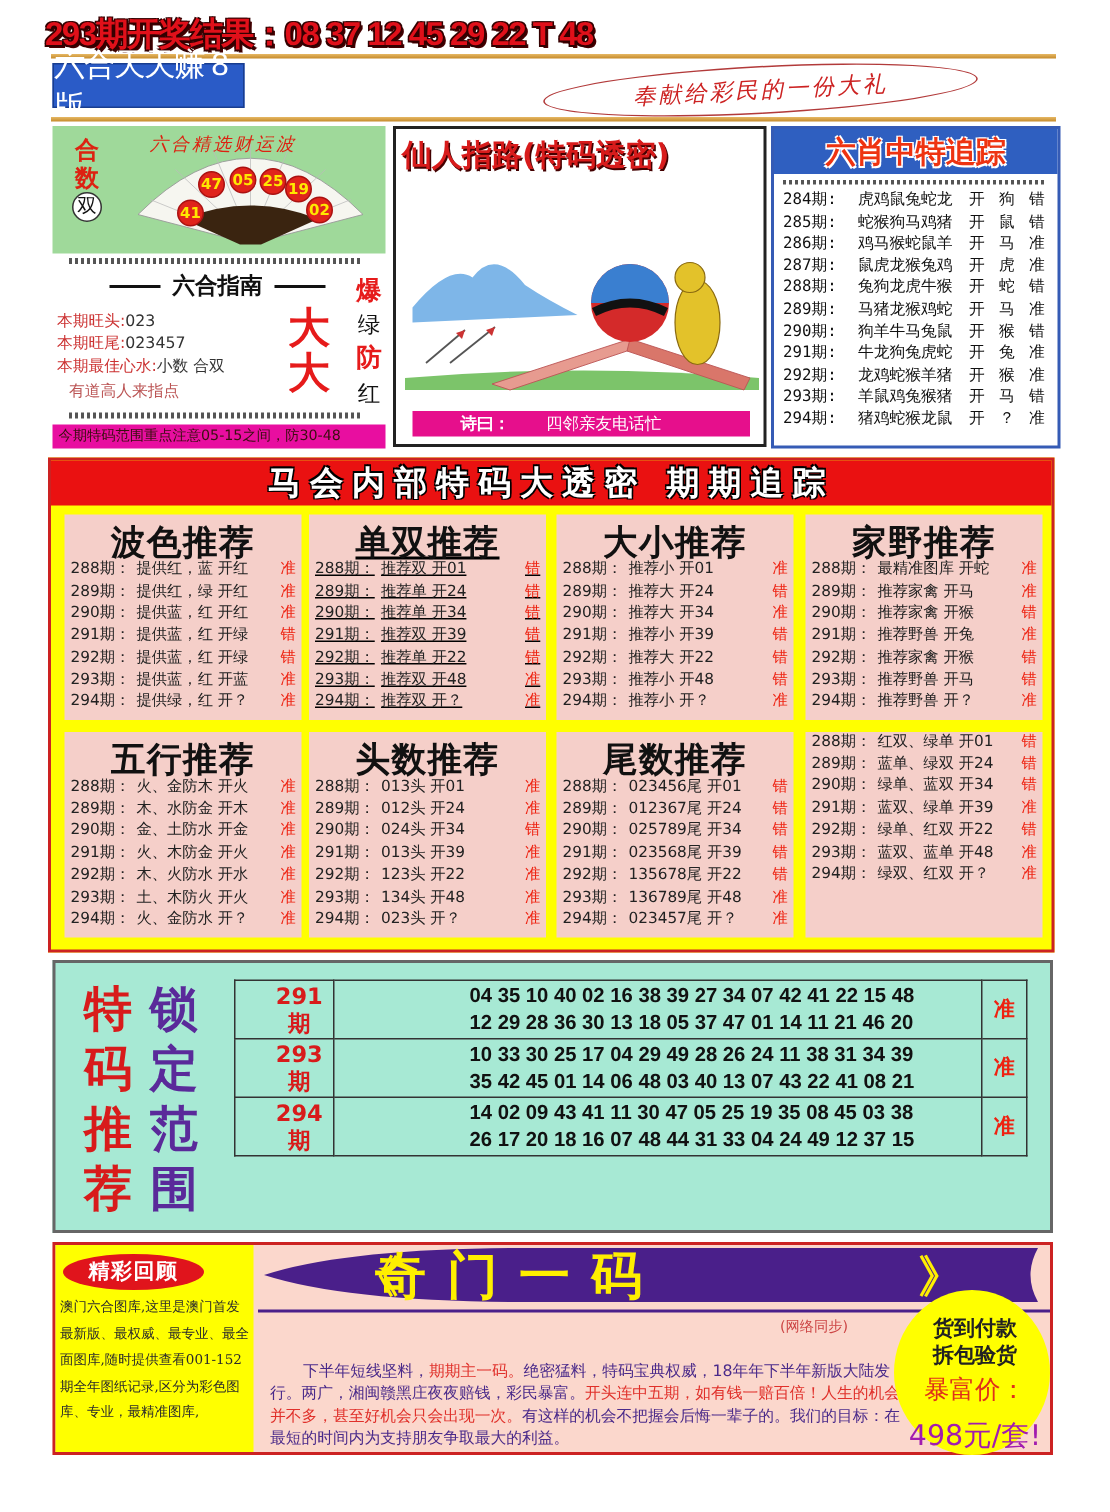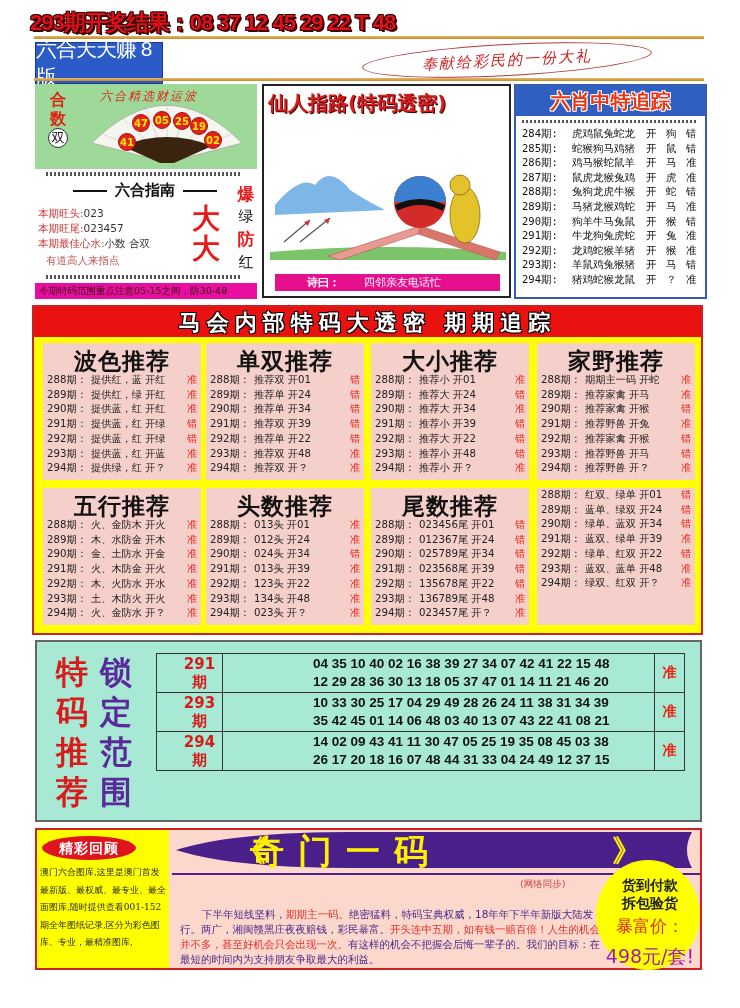--- a/index.html
+++ b/index.html
@@ -3,21 +3,21 @@
 <meta charset="utf-8">
 <style>
   * { box-sizing: border-box; margin: 0; padding: 0; }
   body { width: 740px; height: 1008px; background: #ffffff; font-family: "DejaVu Sans", sans-serif; position: relative; overflow: hidden; }
   .abs { position: absolute; }
 
   
   .result-title { left: 30px; top: 8px; font-size: 22px; font-weight: bold; color: #e0101a; letter-spacing: -1px;
     text-shadow: 1px 1px 0 #300, -1px -1px 0 #300, 1px -1px 0 #300, -1px 1px 0 #300, 2px 2px 0 #400; font-family: "Liberation Sans", sans-serif; }
   .gold-line { left: 34px; width: 670px; height: 3px; background: linear-gradient(#e6b865, #c58a2a); }
-  .brand { left: 35px; top: 42px; width: 128px; height: 42px; background: #2a5bc7; color: #fff; font-size: 21px; font-family: "Liberation Sans", sans-serif; display:flex; align-items:center; justify-content:center; letter-spacing:-1px; border:1px solid #183d8f; }
+  .brand { left: 35px; top: 42px; width: 128px; height: 30px; background: #2a5bc7; color: #fff; font-size: 21px; font-family: "Liberation Sans", sans-serif; display:flex; align-items:center; justify-content:center; letter-spacing:-1px; border:1px solid #183d8f; }
   .slogan-ellipse { left: 362px; top: 44px; width: 290px; height: 32px; border: 1.5px solid #b23a3a; border-radius: 50%; transform: rotate(-3deg); display:flex; align-items:center; justify-content:center; }
   .slogan-ellipse span { color: #c22; font-family: "DejaVu Serif", serif; font-style: italic; font-size: 15px; letter-spacing: 2px; }
 
   
   .fan-panel { left: 35px; top: 84px; width: 222px; height: 85px; background: #9fd99a; }
   .hs-label { left: 47px; top: 90px; width: 22px; color: #d21; font-size: 16px; font-weight: bold; line-height: 19px; text-align:center; }
   .hs-val { left: 48px; top: 128px; width: 20px; height: 20px; border:1px solid #333; border-radius: 50%; font-size: 13px; line-height: 18px; text-align:center; color:#111; background:#fff; }
   .fan { left: 82px; top: 88px; width: 170px; height: 78px; }
   .fan-title { left: 100px; top: 88px; font-size: 12px; color: #d21; font-style: italic; font-family: "DejaVu Serif", serif; letter-spacing: 2px; }
   .ball { width: 18px; height: 18px; border-radius: 50%; background: #e0241c; color: #ffe800; font-size: 10px; font-weight: bold; display:flex; align-items:center; justify-content:center; border: 1px solid #a11; }
@@ -271,21 +271,21 @@
           <span class="t">提供蓝，红 开蓝</span>
           <span class="r">准</span>
         </div>
         <div class="card-row">
           <span class="p">294期：</span>
           <span class="t">提供绿，红 开？</span>
           <span class="r">准</span>
         </div>
       </div>
     </div>
-    <div class="card" style="left: 206px; top: 343px;">
+    <div class="card" style="left: 206px; top: 343px; text-decoration: underline;">
       <div class="card-title">单双推荐</div>
       <div class="card-rows">
         <div class="card-row">
           <span class="p">288期：</span>
           <span class="t">推荐双 开01</span>
           <span class="r">错</span>
         </div>
         <div class="card-row">
           <span class="p">289期：</span>
           <span class="t">推荐单 开24</span>
@@ -356,21 +356,21 @@
           <span class="t">推荐小 开？</span>
           <span class="r">准</span>
         </div>
       </div>
     </div>
     <div class="card" style="left: 537px; top: 343px;">
       <div class="card-title">家野推荐</div>
       <div class="card-rows">
         <div class="card-row">
           <span class="p">288期：</span>
-          <span class="t">期期主一码 开蛇</span>
+          <span class="t">最精准图库 开蛇</span>
           <span class="r">准</span>
         </div>
         <div class="card-row">
           <span class="p">289期：</span>
           <span class="t">推荐家禽 开马</span>
           <span class="r">准</span>
         </div>
         <div class="card-row">
           <span class="p">290期：</span>
           <span class="t">推荐家禽 开猴</span>

